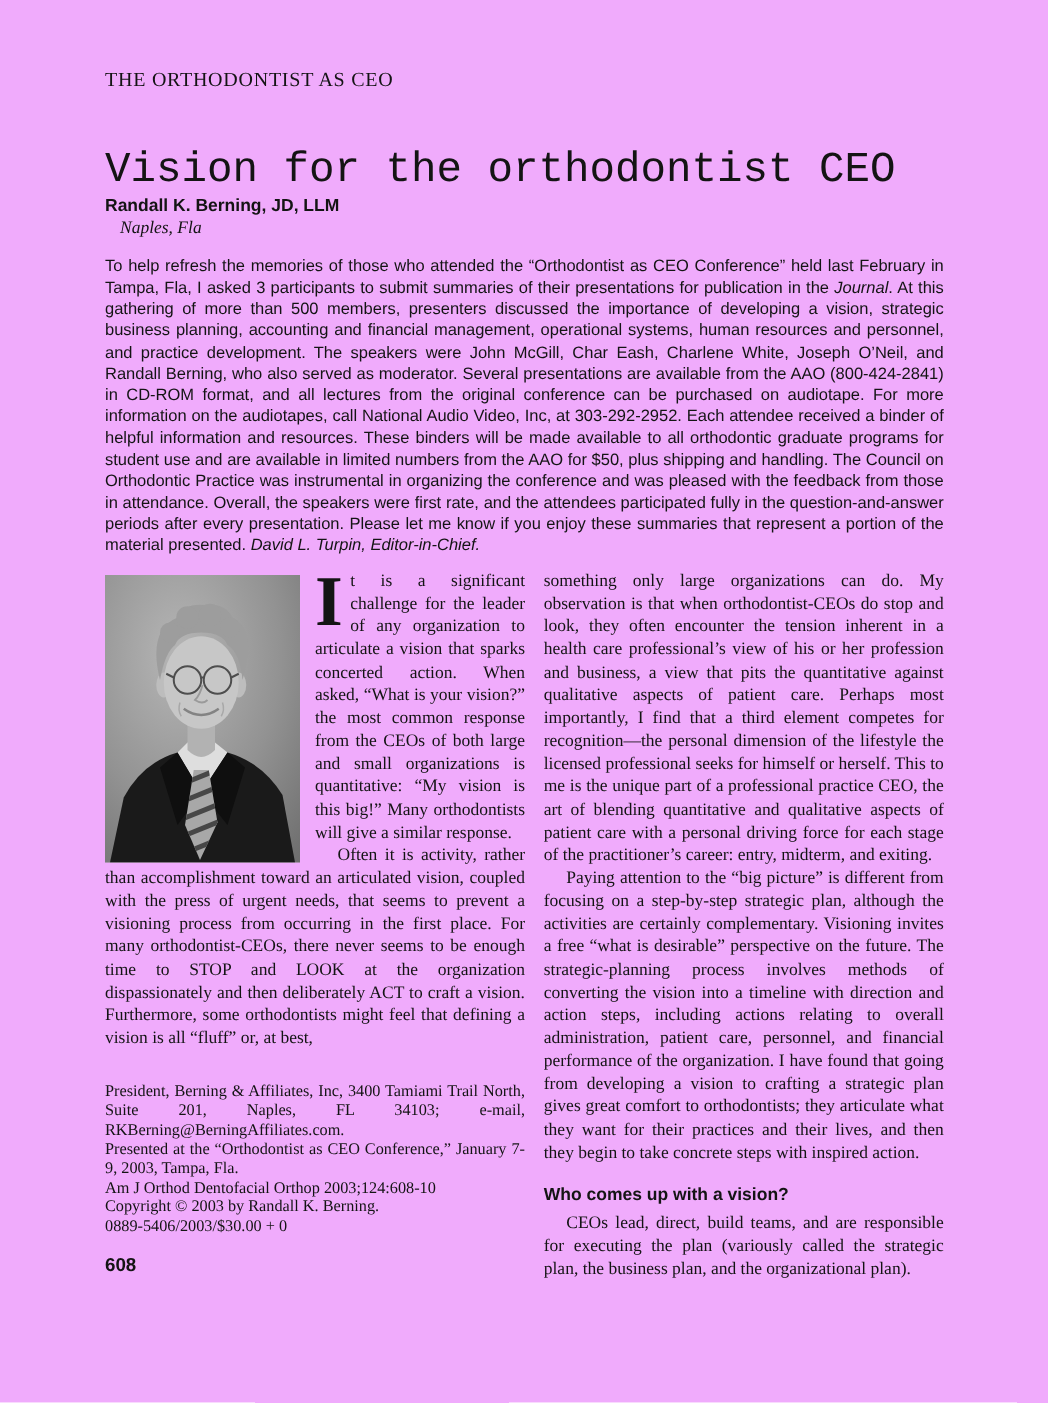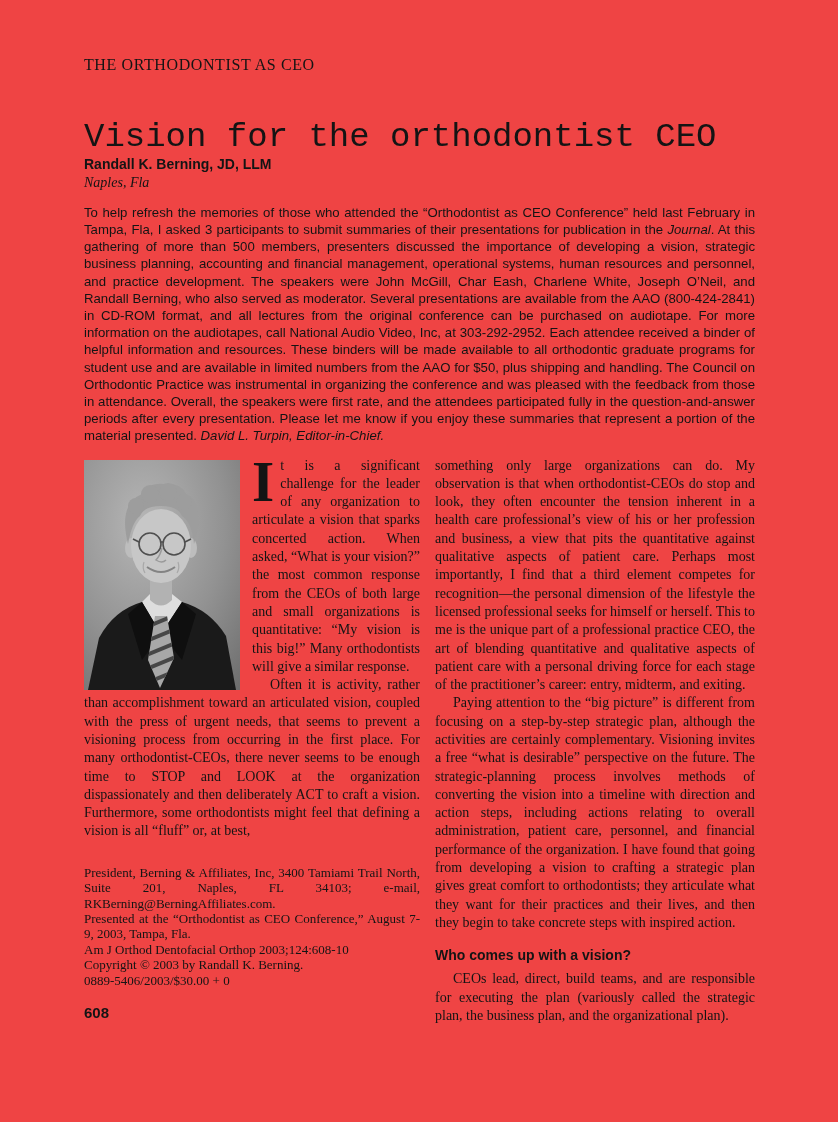--- a/index.html
+++ b/index.html
@@ -1,19 +1,19 @@
 <!DOCTYPE html>
 <html><head>
 <meta charset="utf-8">
 <style>
   html,body{margin:0;padding:0;background:#ffffff;}
   .page{
     position:relative;
     width:838px;height:1122px;
-    background:#ef4444;
+    background:#f0abfc;
     color:#141414;
     box-sizing:border-box;
     padding:56px 83px 0 84px;
     overflow:hidden;
     font-family:"Liberation Serif", serif;
   }
   .kicker{
     font-family:"Liberation Serif", serif;
     font-size:16px;
     letter-spacing:0.6px;
@@ -29,20 +29,21 @@
   .author{
     font-family:"Liberation Sans", sans-serif;
     font-weight:bold;
     font-size:14px;
   }
   .affiliation{
     font-family:"Liberation Serif", serif;
     font-style:italic;
     font-size:14px;
     margin-top:3px;
+    margin-left:12px;
   }
   .intro{
     font-family:"Liberation Sans", sans-serif;
     font-size:13.2px;
     line-height:17.2px;
     text-align:justify;
     margin:13px 0 0 0;
   }
   .columns{
     display:flex;
@@ -158,21 +159,21 @@
             <path d="M60 102 Q58 108 61 113" stroke="#a8a8a8" stroke-width="1.2" fill="none"></path>
             <path d="M94 102 Q96 108 93 113" stroke="#a8a8a8" stroke-width="1.2" fill="none"></path>
           </svg>
         </div>
         <p class="body-text"><span class="dropcap">I</span><span>t is a significant challenge for the leader of any organization to articulate a vision that sparks concerted action. When asked, “What is your vision?” the most common response from the CEOs of both large and small organizations is quantitative: “My vision is this big!” Many orthodontists will give a similar response.</span></p>
         <p class="body-text indent">Often it is activity, rather than accomplishment toward an articulated vision, coupled with the press of urgent needs, that seems to prevent a visioning process from occurring in the first place. For many orthodontist-CEOs, there never seems to be enough time to STOP and LOOK at the organization dispassionately and then deliberately ACT to craft a vision. Furthermore, some orthodontists might feel that defining a vision is all “fluff” or, at best,</p>
       </div>
 
       <div class="footnotes">
         <p>President, Berning &amp; Affiliates, Inc, 3400 Tamiami Trail North, Suite 201, Naples, FL 34103; e-mail, RKBerning@BerningAffiliates.com.</p>
-        <p>Presented at the “Orthodontist as CEO Conference,” August 7-9, 2003, Tampa, Fla.</p>
+        <p>Presented at the “Orthodontist as CEO Conference,” January 7-9, 2003, Tampa, Fla.</p>
         <p>Am J Orthod Dentofacial Orthop 2003;124:608-10</p>
         <p>Copyright © 2003 by Randall K. Berning.</p>
         <p>0889-5406/2003/$30.00 + 0</p>
       </div>
 
       <div class="pagenum">608</div>
     </div>
 
     <div class="col-right">
       <p class="body-text">something only large organizations can do. My observation is that when orthodontist-CEOs do stop and look, they often encounter the tension inherent in a health care professional’s view of his or her profession and business, a view that pits the quantitative against qualitative aspects of patient care. Perhaps most importantly, I find that a third element competes for recognition—the personal dimension of the lifestyle the licensed professional seeks for himself or herself. This to me is the unique part of a professional practice CEO, the art of blending quantitative and qualitative aspects of patient care with a personal driving force for each stage of the practitioner’s career: entry, midterm, and exiting.</p>

